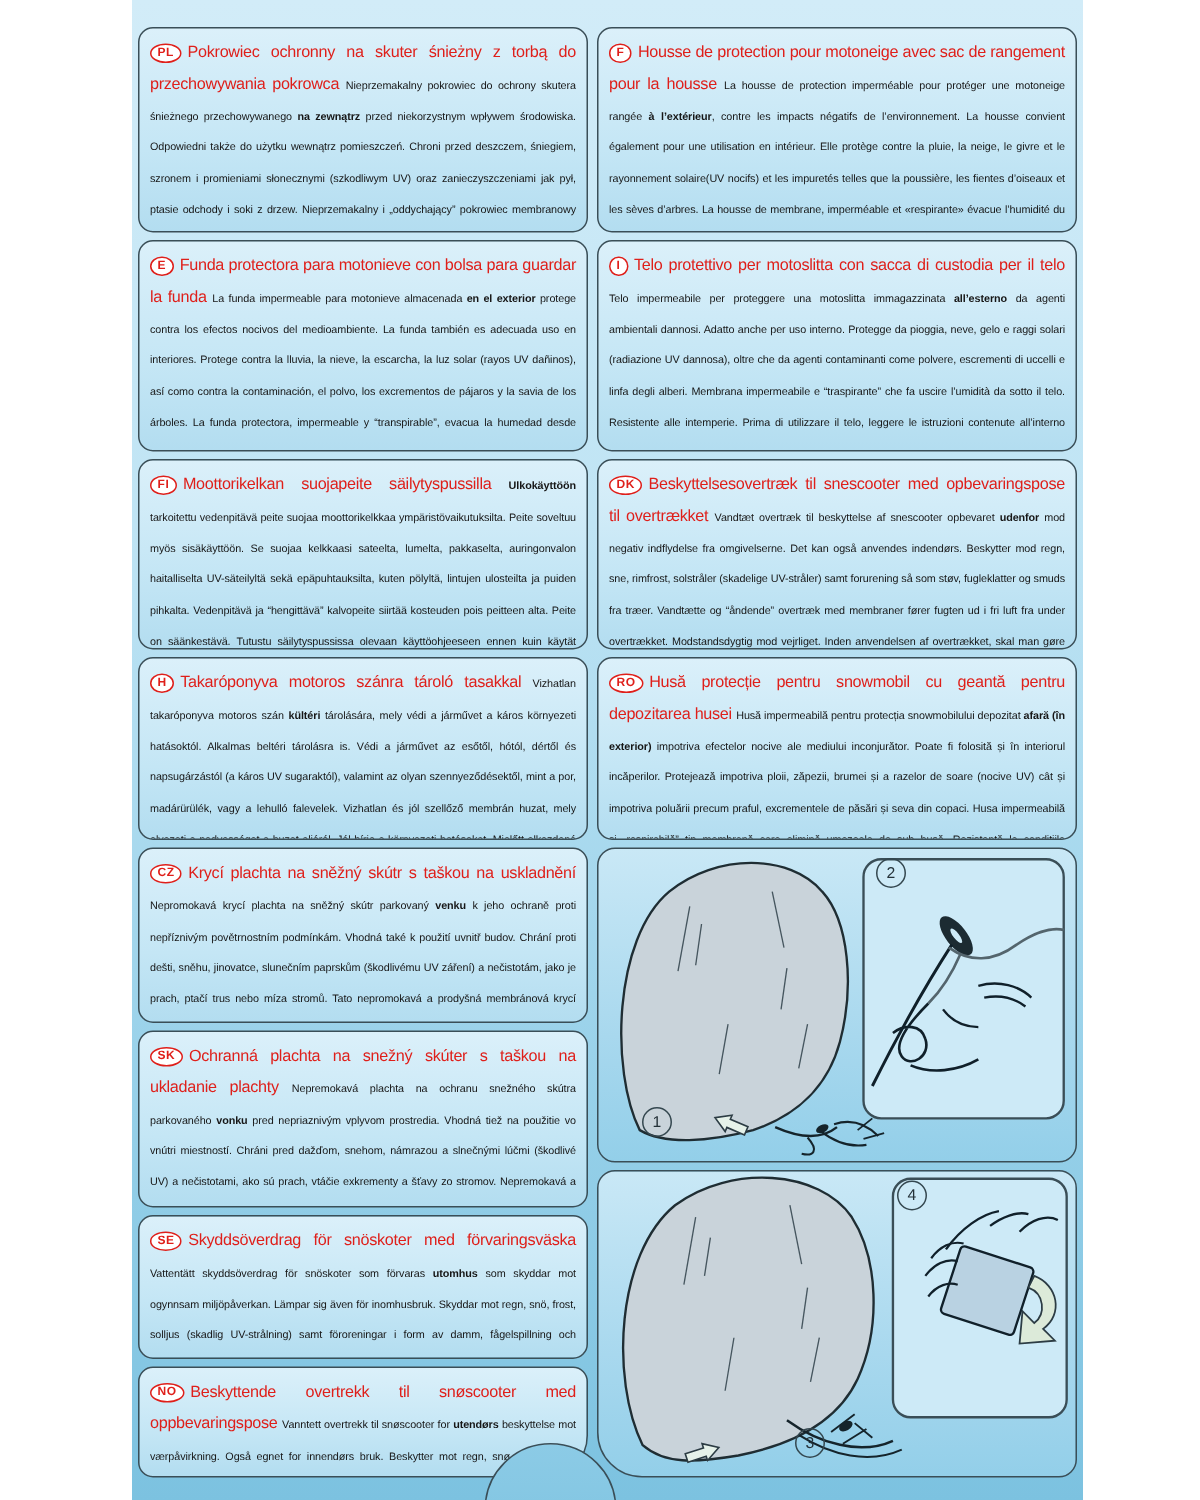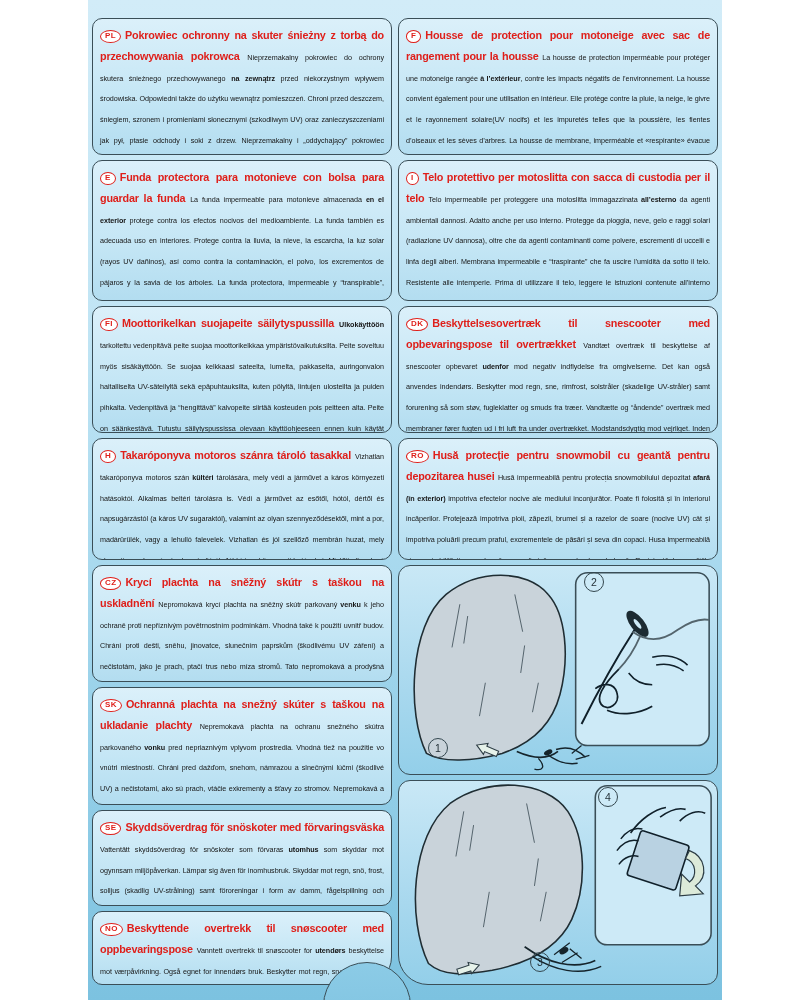--- a/index.html
+++ b/index.html
@@ -9,21 +9,21 @@
         background:linear-gradient(180deg,#d2ecf8 0%,#bfe4f4 35%,#9ad2ea 70%,#7cc2e0 100%);}
   .box{position:absolute;box-sizing:border-box;border:1.6px solid #3a4e57;border-radius:10px;
         background:linear-gradient(180deg,#dbf0fa 0%,#c4e6f5 60%,#b3ddf0 100%);
         padding:5px 7px 4px 7px;overflow:hidden;}
   .box.left{left:4px;width:300px;}
   .box.right{left:310px;width:320px;}
   .flow{margin:0;text-align:justify;line-height:1.3;}
   .badge{display:inline-block;border:1.5px solid #df1f1a;color:#df1f1a;background:#ffffff;
         border-radius:50%;font-size:8px;font-weight:bold;line-height:10px;height:11px;
         padding:0 4px;margin-right:4px;vertical-align:1.5px;letter-spacing:.4px;}
-  .sec-title{color:#df1f1a;font-weight:bold;font-size:10.8px;letter-spacing:-0.2px;}
+  .sec-title{color:#df1f1a;font-weight:normal;font-size:10.8px;letter-spacing:-0.2px;}
   .sec-title::after{content:" ";}
   .sec-body, .sec-body span, .sec-body b{font-size:7.2px;color:#161616;letter-spacing:-0.05px;}
   .figbox{position:absolute;left:310px;width:320px;box-sizing:border-box;
         border:1.6px solid #3a4e57;border-radius:12px;overflow:hidden;
         background:linear-gradient(180deg,#c9e8f6 0%,#a8d8ee 60%,#93cfe9 100%);}
   .figbox svg{display:block;width:100%;height:100%;}
   .fignum{position:absolute;width:18px;height:18px;border:1.3px solid #34474f;border-radius:50%;
         color:#243138;font-size:10.5px;line-height:18px;text-align:center;background:transparent;}
   .die-cut-hole{position:absolute;left:235px;top:962px;width:86px;height:86px;border-radius:50%;
         border:1.6px solid #3a4e57;background:linear-gradient(180deg,#8ccbe6,#7cc2e0);z-index:5;}

